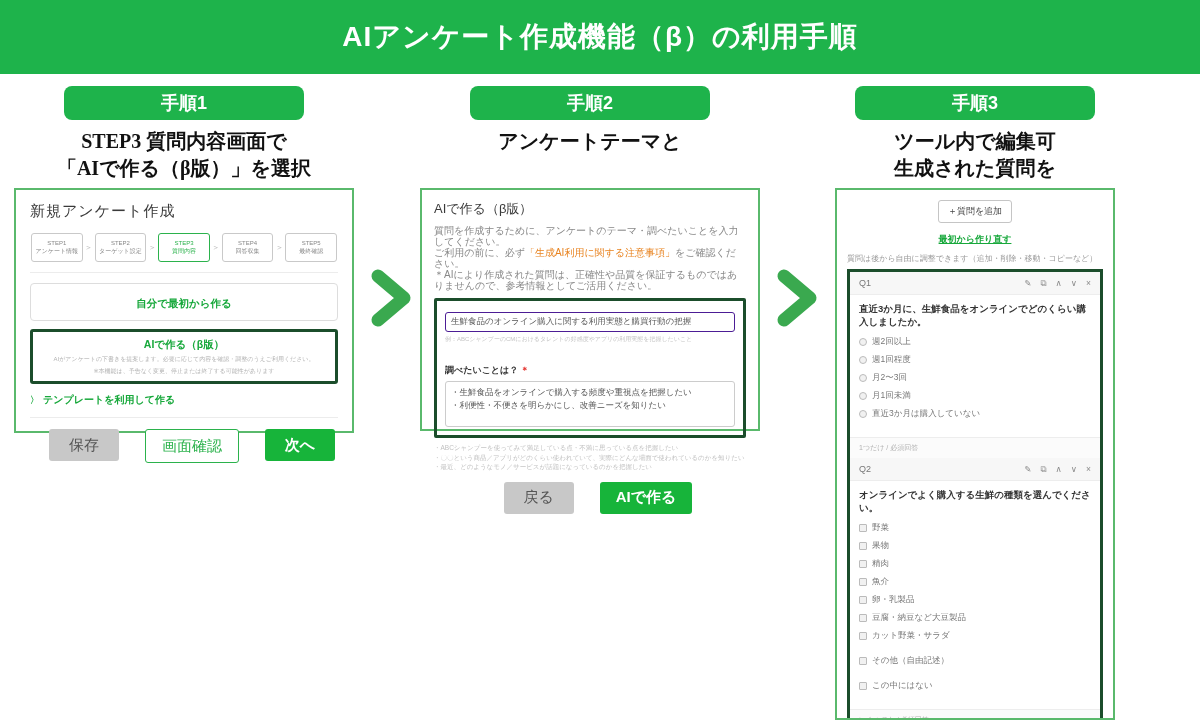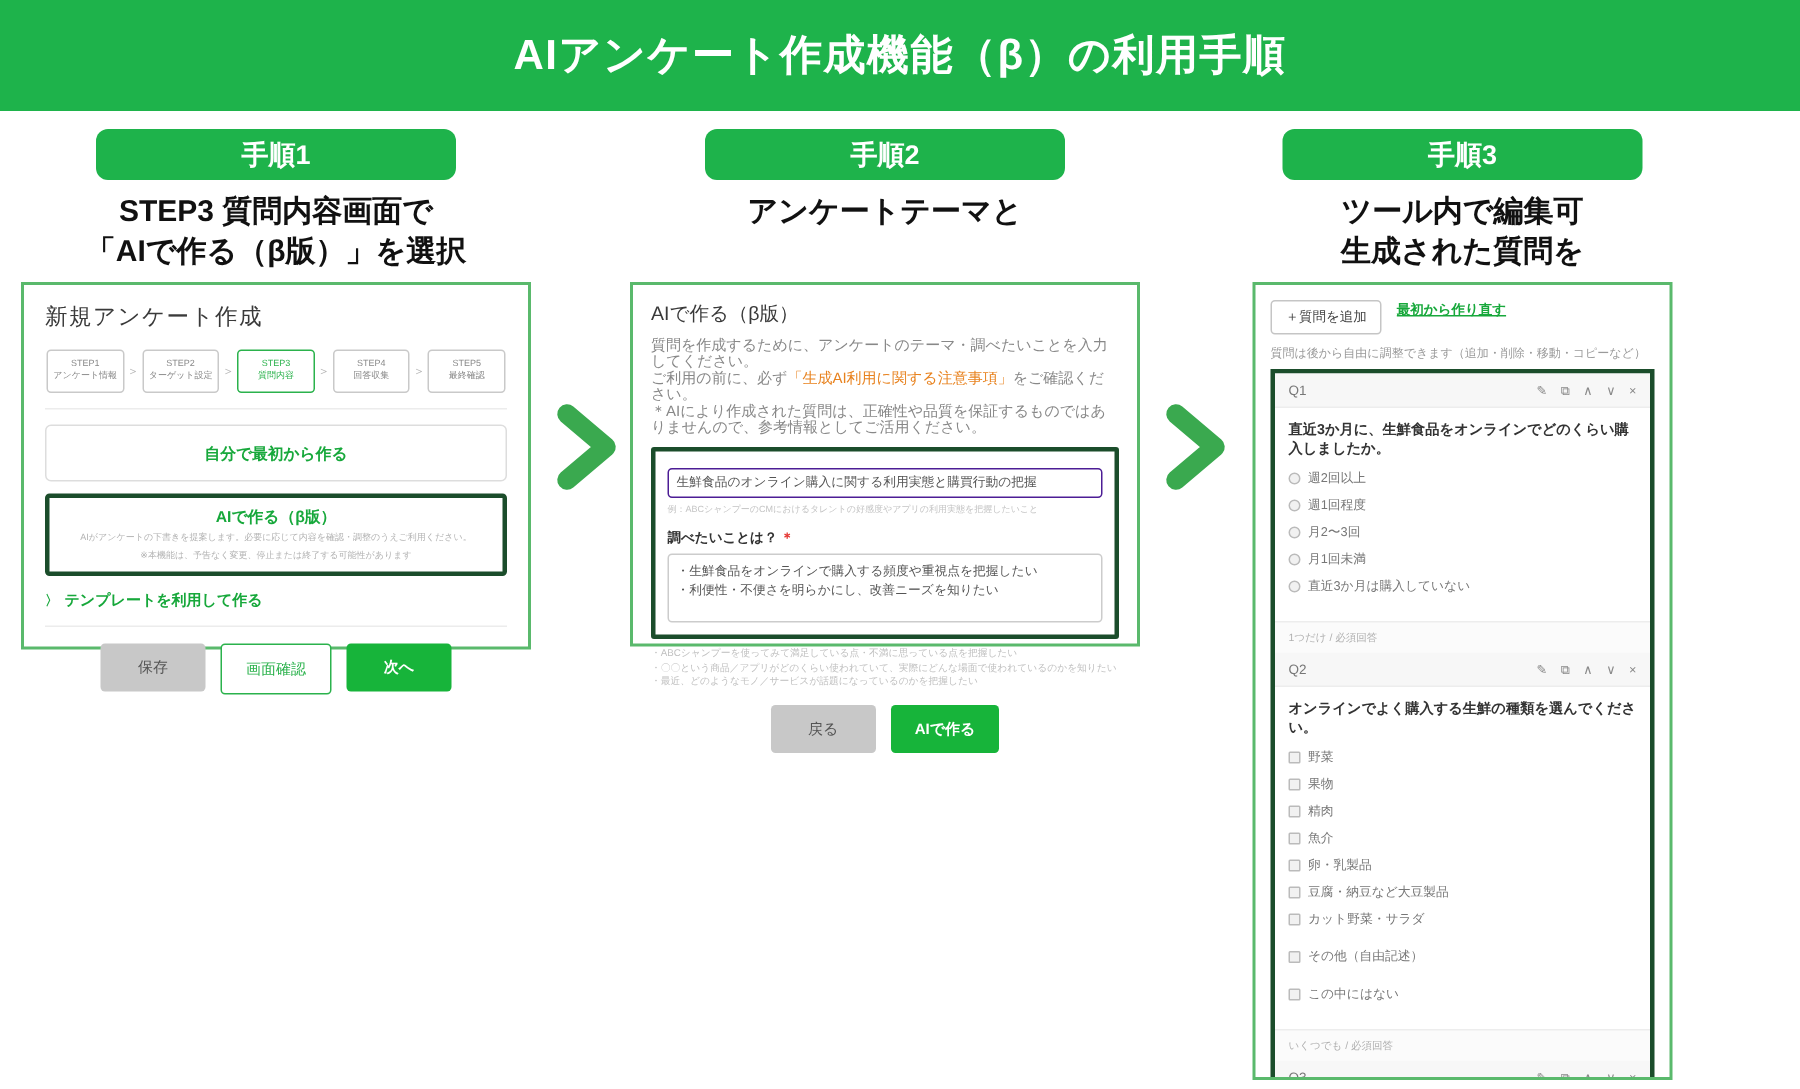--- a/index.html
+++ b/index.html
@@ -14,21 +14,21 @@
   
   .col { position: absolute; top: 86px; }
   .col1 { left: 14px;  width: 340px; }
   .col2 { left: 420px; width: 340px; }
   .col3 { left: 835px; width: 280px; }
 
   .badge { margin: 0 auto; width: 240px; height: 34px; background: #1eb34b; color: #fff;
            border-radius: 8px; font-size: 18px; font-weight: bold;
            display: flex; align-items: center; justify-content: center; cursor: default; }
   .col-title { margin-top: 8px; height: 54px; text-align: center; font-size: 20px;
-               font-weight: bold; color: #111; line-height: 27px; }
+               font-weight: bold; color: #111; line-height: 27px; font-family: Liberation Serif, serif; }
 
   .panel { margin-top: 6px; background: #fff; border: 2px solid #5ab96c; }
   .panel1 { height: 245px; padding: 12px 14px; }
   .panel2 { height: 243px; padding: 10px 12px; }
   .panel3 { height: 532px; padding: 10px 10px 0; overflow: hidden; }
 
   
   .flow-arrow { position: absolute; top: 266px; width: 50px; height: 64px; }
   .flow-arrow.a1 { left: 366px; }
   .flow-arrow.a2 { left: 772px; }
@@ -46,45 +46,45 @@
   .divider { height: 1px; background: #ececec; margin: 10px 0; }
   .choice { border: 1px solid #ddd; border-radius: 4px; text-align: center;
             padding: 9px 6px; cursor: pointer; background: #fff; }
   .choice-label { color: #17a83b; font-weight: bold; font-size: 10.5px; }
   .choice.ai { border: 3px solid #1b4d2b; border-radius: 3px; margin-top: 8px; padding: 6px; }
   .choice-desc { font-size: 6px; color: #b3b3b3; line-height: 8.5px; margin-top: 3px; }
   .template-row { margin-top: 9px; font-size: 10px; color: #17a83b; font-weight: bold; cursor: pointer; }
   .template-row .tpl-arrow { margin-right: 4px; font-size: 9px; }
   .btnrow { display: flex; justify-content: center; gap: 10px; margin-top: 11px; }
   .btn { height: 23px; min-width: 70px; padding: 16px 16px; border-radius: 3px; border: none;
-         font-size: 10px; font-family: inherit; display: flex; align-items: center; justify-content: center;
-         cursor: pointer; }
+         font-size: 15px; font-family: inherit; display: flex; align-items: center; justify-content: center;
+         cursor: pointer; margin-left: 16px; }
   .btn.gray { background: #c8c8c8; color: #555; }
   .btn.outline { background: #fff; border: 1px solid #2bb24c; color: #2bb24c; }
   .btn.green { background: #17b43a; color: #fff; font-weight: bold; }
 
   
   .p2-title { font-size: 13px; color: #3a3a3a; }
   .p2-intro { margin-top: 7px; font-size: 10px; color: #888; line-height: 11px; }
   .link-orange { color: #e8821e; cursor: pointer; }
   .aibox { border: 3px solid #1b4d2b; border-radius: 2px; margin-top: 7px; padding: 7px 8px 8px; }
   .field-label { font-size: 9px; font-weight: bold; color: #333; }
   .req { color: #e53935; margin-left: 2px; }
   .text-input { display: block; width: 100%; margin-top: 4px; border: 1px solid #4c1d95; border-radius: 3px;
                 padding: 4px 5px; font-size: 8.5px; color: #555; font-family: inherit; background: #fff; }
   .field-hint { margin-top: 3px; font-size: 6px; color: #c4c4c4; }
-  .field-label.second { display: block; margin-top: 8px; }
+  .field-label.second { display: block; margin-top: 20px; }
   .text-area { display: block; width: 100%; height: 46px; margin-top: 4px; border: 1px solid #ccc;
                border-radius: 3px; padding: 4px 5px; font-size: 8.5px; line-height: 13px; color: #555;
                font-family: inherit; resize: none; }
   .p2-hints { margin-top: 5px; font-size: 6.5px; color: #c0c0c0; line-height: 9.5px; }
   .p2-btnrow { display: flex; justify-content: center; gap: 10px; margin-top: 10px; }
 
   
-  .p3-top { display: flex; align-items: flex-start; gap: 10px; }
+  .p3-top { display: flex; align-items: center; gap: 10px; flex-direction: column; }
   .addq-btn { border: 1px solid #c5c5c5; border-radius: 3px; background: #fff; color: #444;
               font-size: 9px; padding: 4px 9px; font-family: inherit; cursor: pointer; }
   .redo-link { color: #17a83b; font-size: 9px; font-weight: bold; text-decoration: underline; cursor: pointer; }
   .p3-note { margin-top: 7px; font-size: 8px; color: #9a9a9a; }
   .qwrap { margin-top: 5px; border: 3px solid #1b4d2b; background: #fff; }
   .qhead { background: #f7f7f7; border-bottom: 1px solid #ededed; padding: 6px 9px;
            display: flex; justify-content: space-between; align-items: center; }
   .qid { font-size: 9px; color: #777; }
   .qicons { display: flex; gap: 9px; }
   .qicon { font-size: 8.5px; color: #8a8a8a; cursor: pointer; line-height: 10px; }

